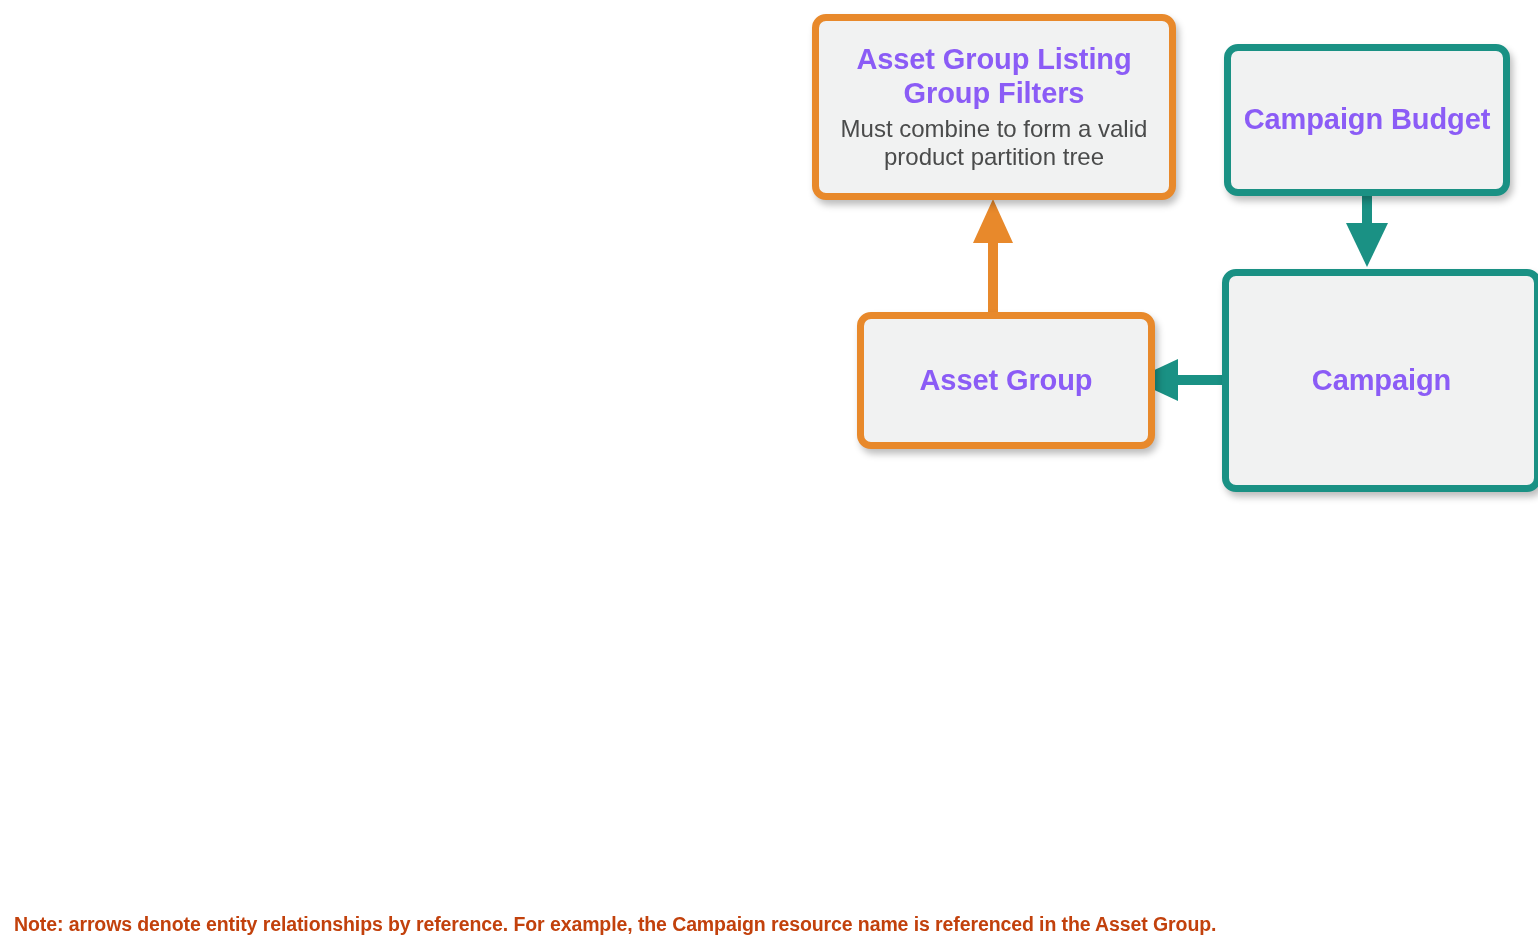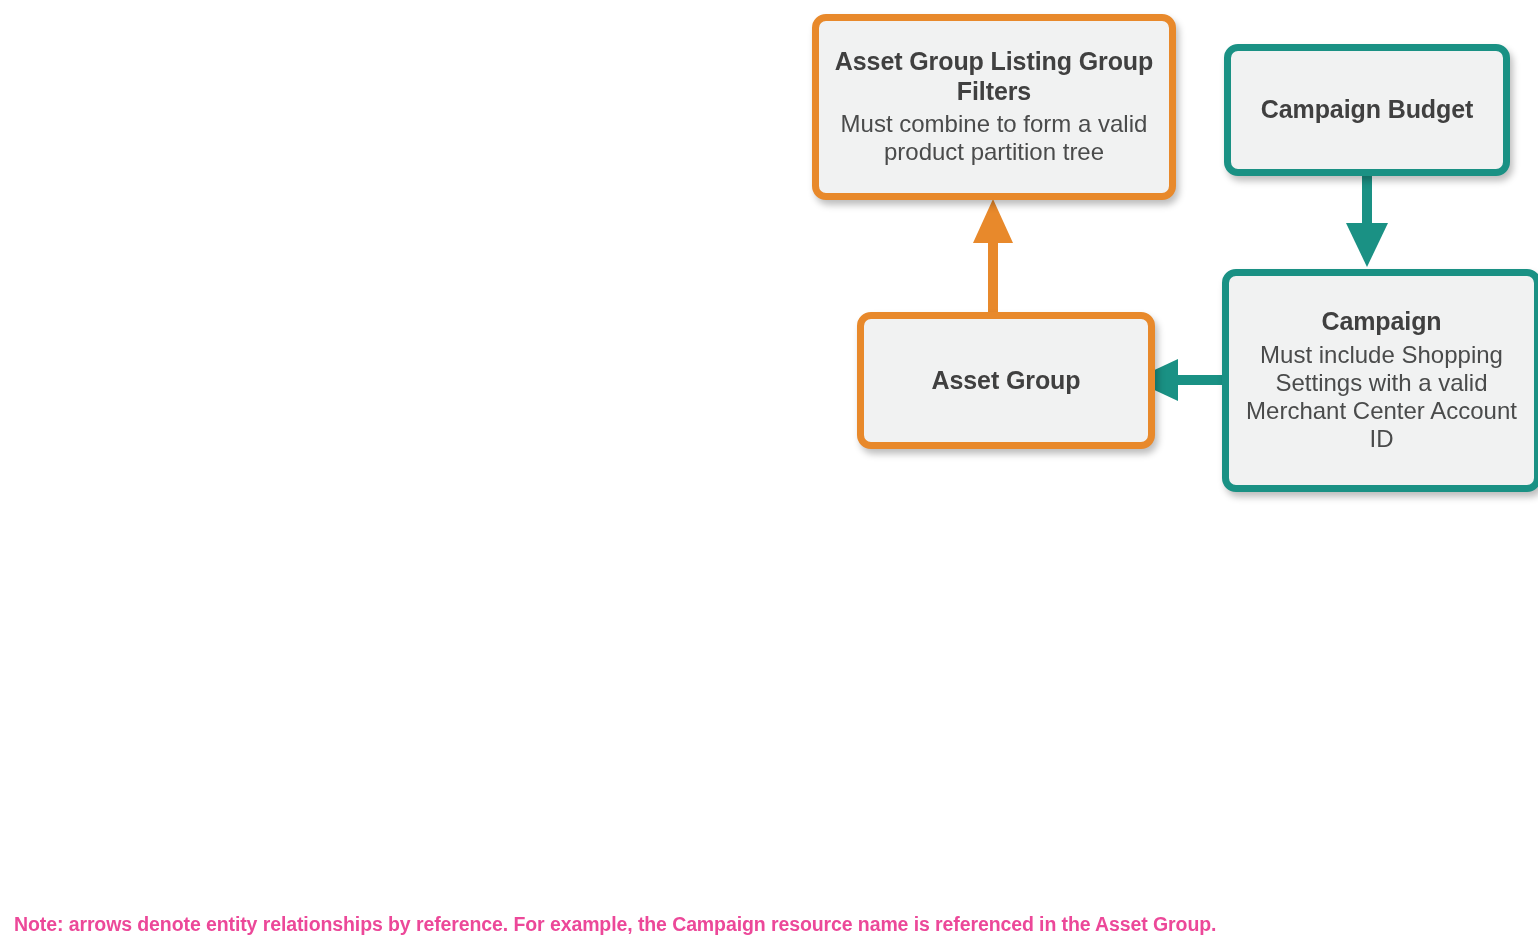--- a/index.html
+++ b/index.html
@@ -44,58 +44,58 @@
     flex-direction: column;
     align-items: center;
     justify-content: center;
     text-align: center;
     z-index: 2;
   }
   .node.orange { border-color: #e8892b; }
   .node.teal   { border-color: #1a9184; }
 
   .node-title {
-    color: #404040;
+    color: #8b5cf6;
     font-weight: bold;
-    font-size: 25px;
+    font-size: 29px;
     line-height: 1.17;
     letter-spacing: -0.1px;
     padding: 0 10px;
   }
   .node-desc {
     color: #4a4b4b;
     font-weight: normal;
     font-size: 24px;
     line-height: 1.18;
     padding: 0 12px;
     margin-top: 4px;
   }
 
   
   #node-asset-group-listing-group-filters {
     left: 812px;  top: 14px;  width: 364px;  height: 186px;
   }
   #node-campaign-budget {
-    left: 1224px; top: 44px;  width: 286px;  height: 132px;
+    left: 1224px; top: 44px;  width: 286px;  height: 152px;
   }
   #node-asset-group {
     left: 857px;  top: 312px; width: 298px;  height: 137px;
   }
   #node-campaign {
     left: 1222px; top: 269px; width: 319px;  height: 223px;
   }
 
   
   #footer-note {
     position: absolute;
     left: 14px;
     top: 913px;
     font-size: 19.5px;
     font-weight: bold;
-    color: #ec4899;
+    color: #c2410c;
     letter-spacing: -0.1px;
     white-space: nowrap;
     z-index: 3;
   }
 </style>
 </head>
 <body>
 
 <div id="diagram-canvas">
 
@@ -125,18 +125,17 @@
   <div class="node teal" id="node-campaign-budget">
     <div class="node-title">Campaign Budget</div>
   </div>
 
   <div class="node orange" id="node-asset-group">
     <div class="node-title">Asset Group</div>
   </div>
 
   <div class="node teal" id="node-campaign">
     <div class="node-title">Campaign</div>
-    <div class="node-desc">Must include Shopping Settings with a valid Merchant Center Account ID</div>
   </div>
 
   <div id="footer-note">Note: arrows denote entity relationships by reference. For example, the Campaign resource name is referenced in the Asset Group.</div>
 
 </div>
 
 </body></html>

